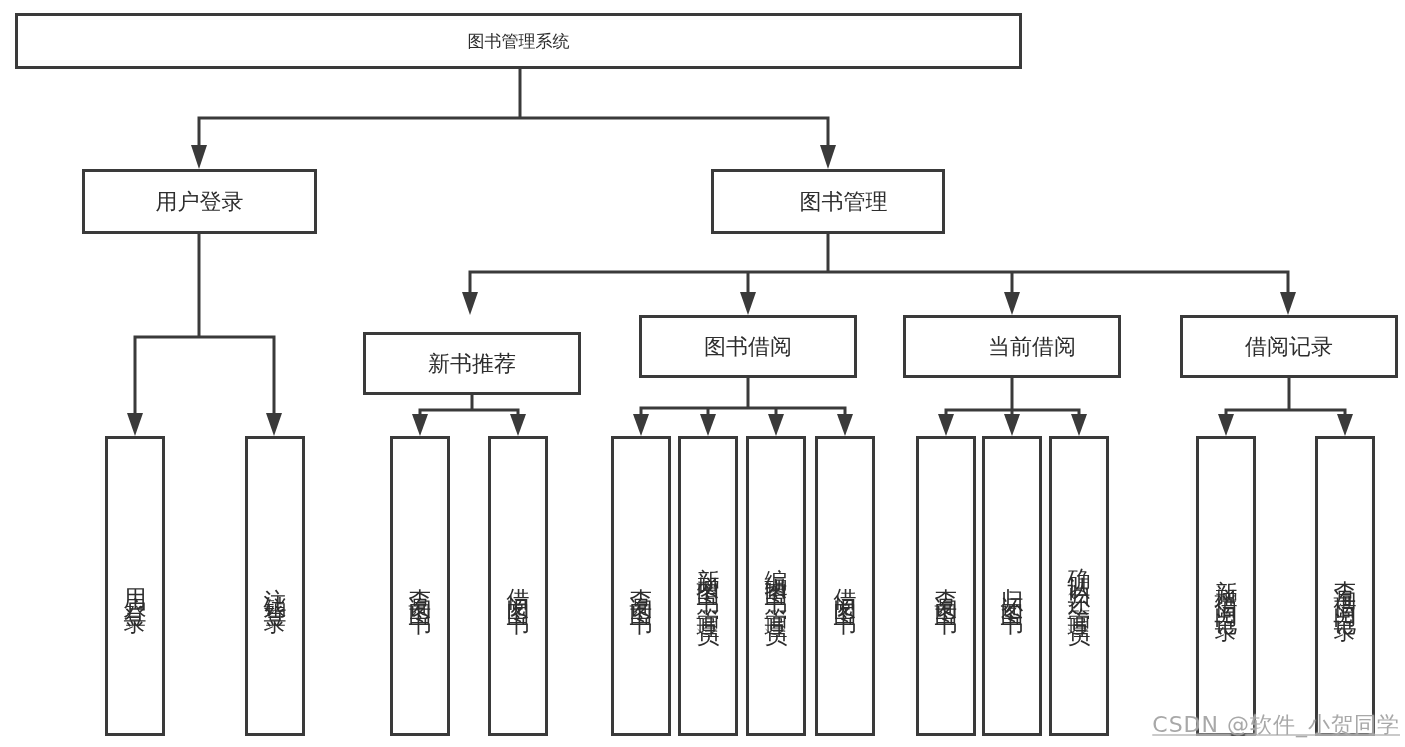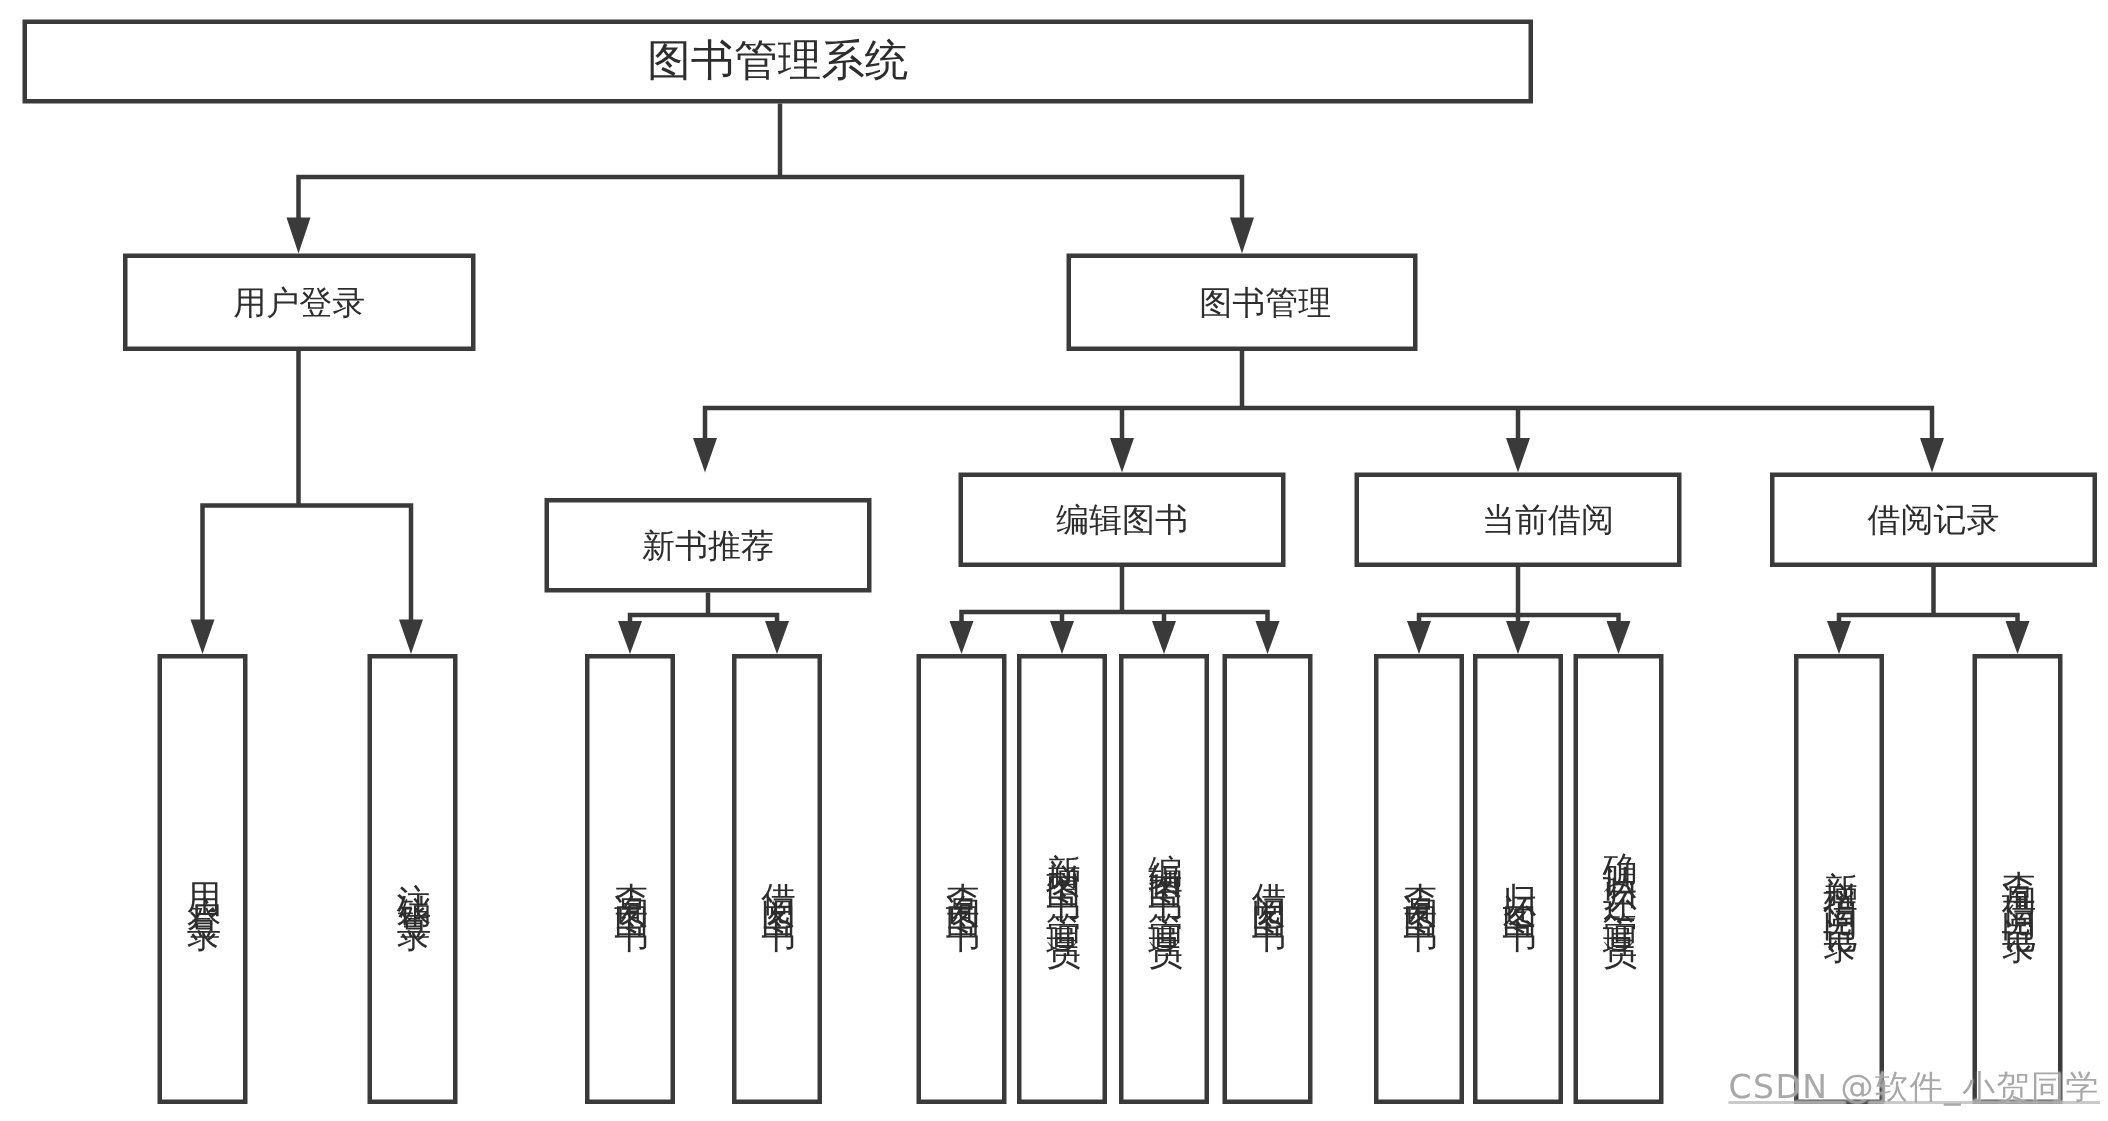--- a/index.html
+++ b/index.html
@@ -7,21 +7,21 @@
   .canvas{
     position:relative;width:1405px;height:747px;background:#ffffff;overflow:hidden;
     font-family:"DejaVu Sans","Liberation Sans",sans-serif;color:#2d2d2d;
   }
   .wires{position:absolute;left:0;top:0;z-index:0;}
   .node{
     position:absolute;background:#ffffff;border:3px solid #3a3a3a;
     display:flex;align-items:center;justify-content:center;z-index:1;
     font-size:22px;color:#2d2d2d;white-space:nowrap;
   }
-  .node.root{left:15px;top:13px;width:1007px;height:56px;font-size:29px;}
+  .node.root{left:15px;top:13px;width:1007px;height:56px;font-size:17px;}
   .node.lvl1-left{left:82px;top:169px;width:235px;height:65px;}
   .node.lvl1-right{left:711px;top:169px;width:234px;height:65px;padding-left:31px;}
   .node.lvl2{top:315px;height:63px;width:218px;}
   .node.l2a{left:363px;margin-top:17px;} .node.l2b{left:639px;} .node.l2c{left:903px;padding-left:40px;} .node.l2d{left:1180px;}
   .leaf{
     position:absolute;top:436px;height:300px;width:60px;background:#ffffff;
     border:3px solid #3a3a3a;display:flex;align-items:center;justify-content:center;z-index:1;
   }
   .leaf span{
     writing-mode:vertical-rl;text-orientation:mixed;font-size:23px;line-height:1;
@@ -105,21 +105,21 @@
     <span>用户登录</span>
   </div>
   <div class="node lvl1-right">
     <span>图书管理</span>
   </div>
 
   <div class="node lvl2 l2a">
     <span>新书推荐</span>
   </div>
   <div class="node lvl2 l2b">
-    <span>编辑图书</span>
+    <span>图书借阅</span>
   </div>
   <div class="node lvl2 l2c">
     <span>当前借阅</span>
   </div>
   <div class="node lvl2 l2d">
     <span>借阅记录</span>
   </div>
 
   <div class="leaf lf1">
     <span>用户登录</span>

